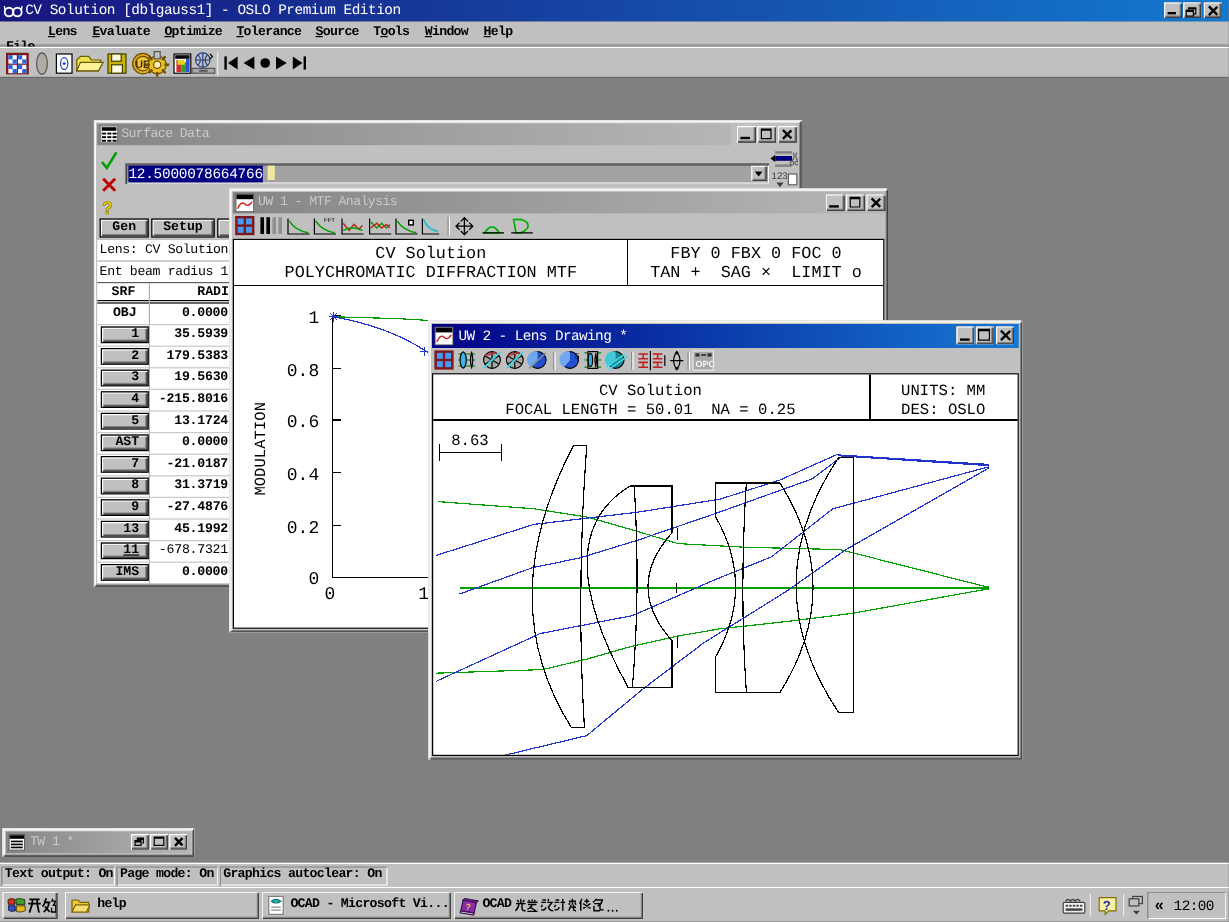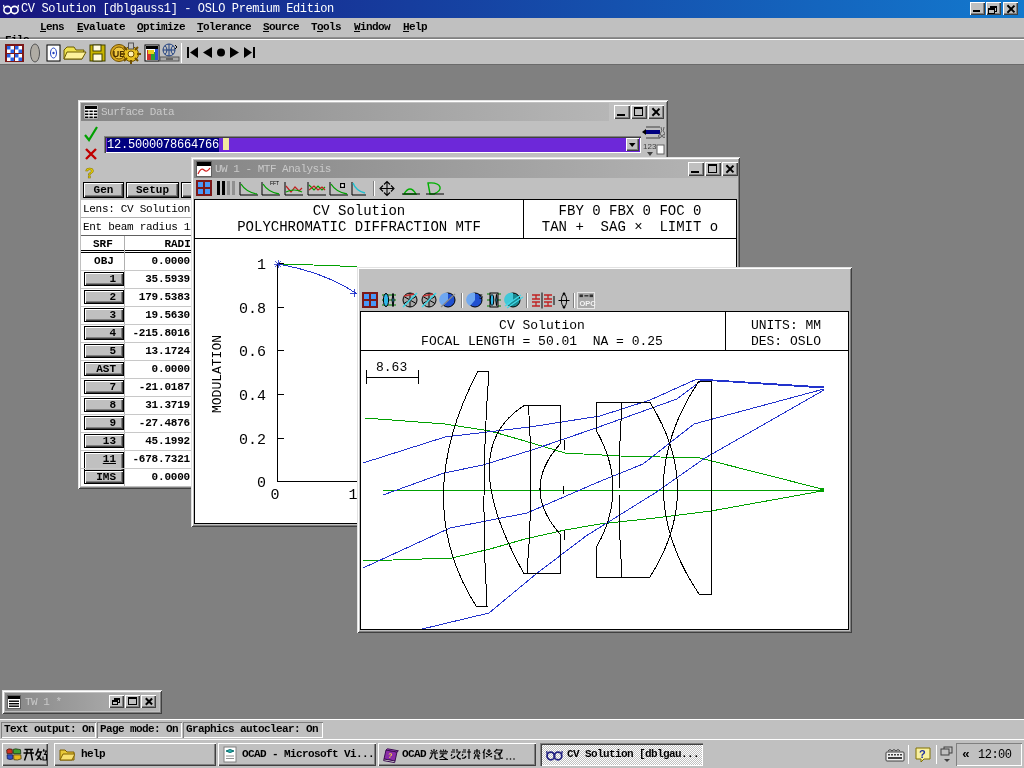--- a/index.html
+++ b/index.html
@@ -146,21 +146,21 @@
       <div class="abs" style="left:7px;top:2px;width:1.6px;height:10px;background:#000;transform:rotate(-45deg);"></div>
     </div>
   </div>
 
   <svg class="abs" style="left:5px;top:25px;" width="18" height="58" viewBox="0 0 18 58">
     <path d="M2 10 L6 15 L14 2" fill="none" stroke="#00a000" stroke-width="2.2"></path>
     <path d="M3 24 L13 34 M13 24 L3 34" stroke="#c00000" stroke-width="2.4"></path>
     <text x="2" y="53" font-size="15" font-weight="bold" fill="#e8d000" stroke="#807000" stroke-width="0.5" font-family="Liberation Sans">?</text>
   </svg>
 
-  <div class="abs" style="left:26px;top:36px;width:537px;height:17px;background:#6d28d9;box-shadow:inset 1px 1px 0 #808080, inset 2px 2px 0 #404040, inset -1px -1px 0 #fff;">
+  <div class="abs" style="left:26px;top:36px;width:537px;height:17px;background:#a3a3a3;box-shadow:inset 1px 1px 0 #808080, inset 2px 2px 0 #404040, inset -1px -1px 0 #fff;">
     <span class="abs" style="left:3px;top:2px;font-size:12px;letter-spacing:-0.2px;background:#000080;color:#fff;">12.5000078664766</span>
     <span class="abs" style="left:119px;top:2px;width:6px;height:12px;background:#f0e8a0;"></span>
     <div class="btn3d abs" style="left:522px;top:2px;width:13px;height:13px;"><svg width="13" height="13">
           <path d="M3 5 L9.5 5 L6.2 9 Z" fill="#000"></path>
         </svg></div>
   </div>
 
   <svg class="abs" style="left:563px;top:25px" width="24" height="36" viewBox="0 0 24 36">
     <path d="M1 7 L5 4 L5 10 Z" fill="#000"></path>
       <rect x="5" y="1" width="14" height="2" fill="#808080"></rect>
@@ -217,22 +217,22 @@
       <div class="abs" style="left:0;top:196px;width:584px;height:1px;background:#c8c8c8;"></div>
       <div class="abs btn3d" style="left:3px;top:198px;width:40px;height:14px;border:1px solid #000;font-size:11px;font-weight:bold;text-align:right;line-height:12px;padding-right:7px;">8</div>
       <div class="abs" style="left:8px;top:198px;width:101px;height:14px;font-size:11px;font-weight:bold;text-align:right;line-height:14px;letter-spacing:-0.2px;">31.3719</div>
       <div class="abs" style="left:0;top:214px;width:584px;height:1px;background:#c8c8c8;"></div>
       <div class="abs btn3d" style="left:3px;top:216px;width:40px;height:14px;border:1px solid #000;font-size:11px;font-weight:bold;text-align:right;line-height:12px;padding-right:7px;">9</div>
       <div class="abs" style="left:8px;top:216px;width:101px;height:14px;font-size:11px;font-weight:bold;text-align:right;line-height:14px;letter-spacing:-0.2px;">-27.4876</div>
       <div class="abs" style="left:0;top:232px;width:584px;height:1px;background:#c8c8c8;"></div>
       <div class="abs btn3d" style="left:3px;top:234px;width:40px;height:14px;border:1px solid #000;font-size:11px;font-weight:bold;text-align:right;line-height:12px;padding-right:7px;">13</div>
       <div class="abs" style="left:8px;top:234px;width:101px;height:14px;font-size:11px;font-weight:bold;text-align:right;line-height:14px;letter-spacing:-0.2px;">45.1992</div>
       <div class="abs" style="left:0;top:250px;width:584px;height:1px;background:#c8c8c8;"></div>
-      <div class="abs btn3d" style="left:3px;top:252px;width:40px;height:28px;border:1px solid #000;font-size:11px;font-weight:bold;text-align:right;line-height:12px;padding-right:7px;text-decoration:underline;">11</div>
-      <div class="abs" style="left:8px;top:252px;width:101px;height:14px;font-size:11px;font-weight:bold;text-align:right;line-height:14px;letter-spacing:-0.2px;">-678.7321</div>
+      <div class="abs btn3d" style="left:3px;top:252px;width:40px;height:14px;border:1px solid #000;font-size:11px;font-weight:bold;text-align:right;line-height:12px;padding-right:7px;text-decoration:underline;">11</div>
+      <div class="abs" style="left:8px;top:252px;width:101px;height:14px;font-size:11px;font-weight:normal;text-align:right;line-height:14px;letter-spacing:-0.2px;">-678.7321</div>
       <div class="abs" style="left:0;top:268px;width:584px;height:1px;background:#c8c8c8;"></div>
       <div class="abs btn3d" style="left:3px;top:270px;width:40px;height:14px;border:1px solid #000;font-size:11px;font-weight:bold;text-align:right;line-height:12px;padding-right:7px;">IMS</div>
       <div class="abs" style="left:8px;top:270px;width:101px;height:14px;font-size:11px;font-weight:bold;text-align:right;line-height:14px;letter-spacing:-0.2px;">0.0000</div>
 
     </div>
   </div>
 </div>
 
 <div class="winframe" id="mtf" style="left:191px;top:157px;width:549px;height:370px;z-index:20;">
   <div class="abs tb-inactive" style="left:3px;top:3px;width:543px;height:18px;">
@@ -324,20 +324,38 @@
 
       <path d="M277 264 L330 265.5 L356 267" fill="none" stroke="#00a000"></path>
       <path d="M277 264 Q322 272 353 292 L362 298" fill="none" stroke="#2233cc"></path>
       <path d="M273 264 H281 M277 260 V268 M274 261 L280 267 M280 261 L274 267" stroke="#2233cc" stroke-width="0.8" fill="none"></path>
       <path d="M349 293 H357 M353 289 V297" stroke="#2233cc" stroke-width="0.9" fill="none"></path>
     </svg>
   </div>
 </div>
 
 <div class="winframe" id="lens" style="left:357px;top:267px;width:495px;height:366px;z-index:30;">
+  <div class="abs tb-active" style="left:3px;top:3px;width:489px;height:20px;">
+    <svg class="abs" style="left:2px;top:2px" width="16" height="16" viewBox="0 0 16 16">
+      <rect x="0.5" y="0.5" width="15" height="15" fill="#fff" stroke="#606060"></rect>
+      <rect x="1" y="1" width="14" height="4" fill="#000"></rect>
+      <path d="M2 13 Q5 6 8 9 Q11 12 14 7" fill="none" stroke="#d02020" stroke-width="1.2"></path>
+    </svg>
+    <div class="abs tbtxt" style="left:22px;top:1px;font-size:12px;">UW 2 - Lens Drawing *</div>
+    <div class="wbtn" style="left:437px;top:2px;width:15px;height:15px;">
+        <div class="abs" style="left:3px;top:10px;width:8px;height:2px;background:#000;"></div>
+      </div>
+    <div class="wbtn" style="left:453px;top:2px;width:15px;height:15px;">
+        <div class="abs" style="left:2px;top:2px;width:10px;height:10px;border:1px solid #000;border-top-width:2px;"></div>
+      </div>
+    <div class="wbtn" style="left:470px;top:2px;width:15px;height:15px;">
+      <div class="abs" style="left:6.6px;top:2px;width:1.8px;height:11px;background:#000;transform:rotate(45deg);"></div>
+      <div class="abs" style="left:6.6px;top:2px;width:1.8px;height:11px;background:#000;transform:rotate(-45deg);"></div>
+    </div>
+  </div>
   <div class="abs" style="left:3px;top:23px;width:489px;height:21px;background:#c0c0c0;" id="lenstools">
   <svg width="489" height="21" viewBox="0 0 489 21">
     <rect x="2" y="2" width="16" height="16" fill="#7c1818"></rect>
     <g fill="#4898f8">
           <rect x="4" y="4" width="5" height="5"></rect>
           <rect x="11" y="4" width="5" height="5"></rect>
           <rect x="4" y="11" width="5" height="5"></rect>
           <rect x="11" y="11" width="5" height="5"></rect>
         </g>
     <g>
@@ -535,28 +553,20 @@
     </svg>
   </div>
   <div class="abs btn3d" style="left:218px;top:3px;width:158px;height:23px;">
     <svg class="abs" style="left:4px;top:3px" width="16" height="17" viewBox="0 0 16 17">
       <rect x="2" y="1" width="12" height="15" fill="#fff" stroke="#808080"></rect>
       <path d="M4 5 Q8 2 12 5 Q8 8 4 5" fill="#30b8b8" stroke="#107070"></path>
       <path d="M4 10 H12 M4 12.5 H12" stroke="#909090"></path>
     </svg>
     <span class="abs b10" style="left:24px;top:5px;">OCAD - Microsoft Vi...</span>
   </div>
-  <div class="abs" style="left:540px;top:3px;width:163px;height:23px;background:repeating-conic-gradient(#fff 0 25%, #c0c0c0 0 50%) 0 0/2px 2px;box-shadow:inset 1px 1px 0 #808080, inset 2px 2px 0 #404040, inset -1px -1px 0 #fff;">
-    <svg class="abs" style="left:6px;top:5px" width="17" height="14" viewBox="0 0 17 14">
-      <circle cx="4.8" cy="8" r="3.8" fill="none" stroke="#202080" stroke-width="1.8"></circle>
-      <circle cx="12" cy="8" r="3.8" fill="none" stroke="#202080" stroke-width="1.8"></circle>
-      <path d="M8 7 Q8.5 5.5 9 7 M1.3 6 L0.6 3 M15.6 6 L16.3 3" stroke="#202080" stroke-width="1.3" fill="none"></path>
-    </svg>
-    <span class="abs b10" style="left:27px;top:5px;">CV Solution [dblgau...</span>
-  </div>
 
   <svg class="abs" style="left:884px;top:7px" width="22" height="16" viewBox="0 0 22 16">
     <rect x="2" y="5" width="18" height="9" rx="1" fill="#f0f0f0" stroke="#404040"></rect>
     <g fill="#404040">
         <rect x="4" y="7" width="2" height="1.5"></rect>
         <rect x="7" y="7" width="2" height="1.5"></rect>
         <rect x="10" y="7" width="2" height="1.5"></rect>
         <rect x="13" y="7" width="2" height="1.5"></rect>
         <rect x="16" y="7" width="2" height="1.5"></rect>
     <rect x="4" y="10" width="14" height="2"></rect>

